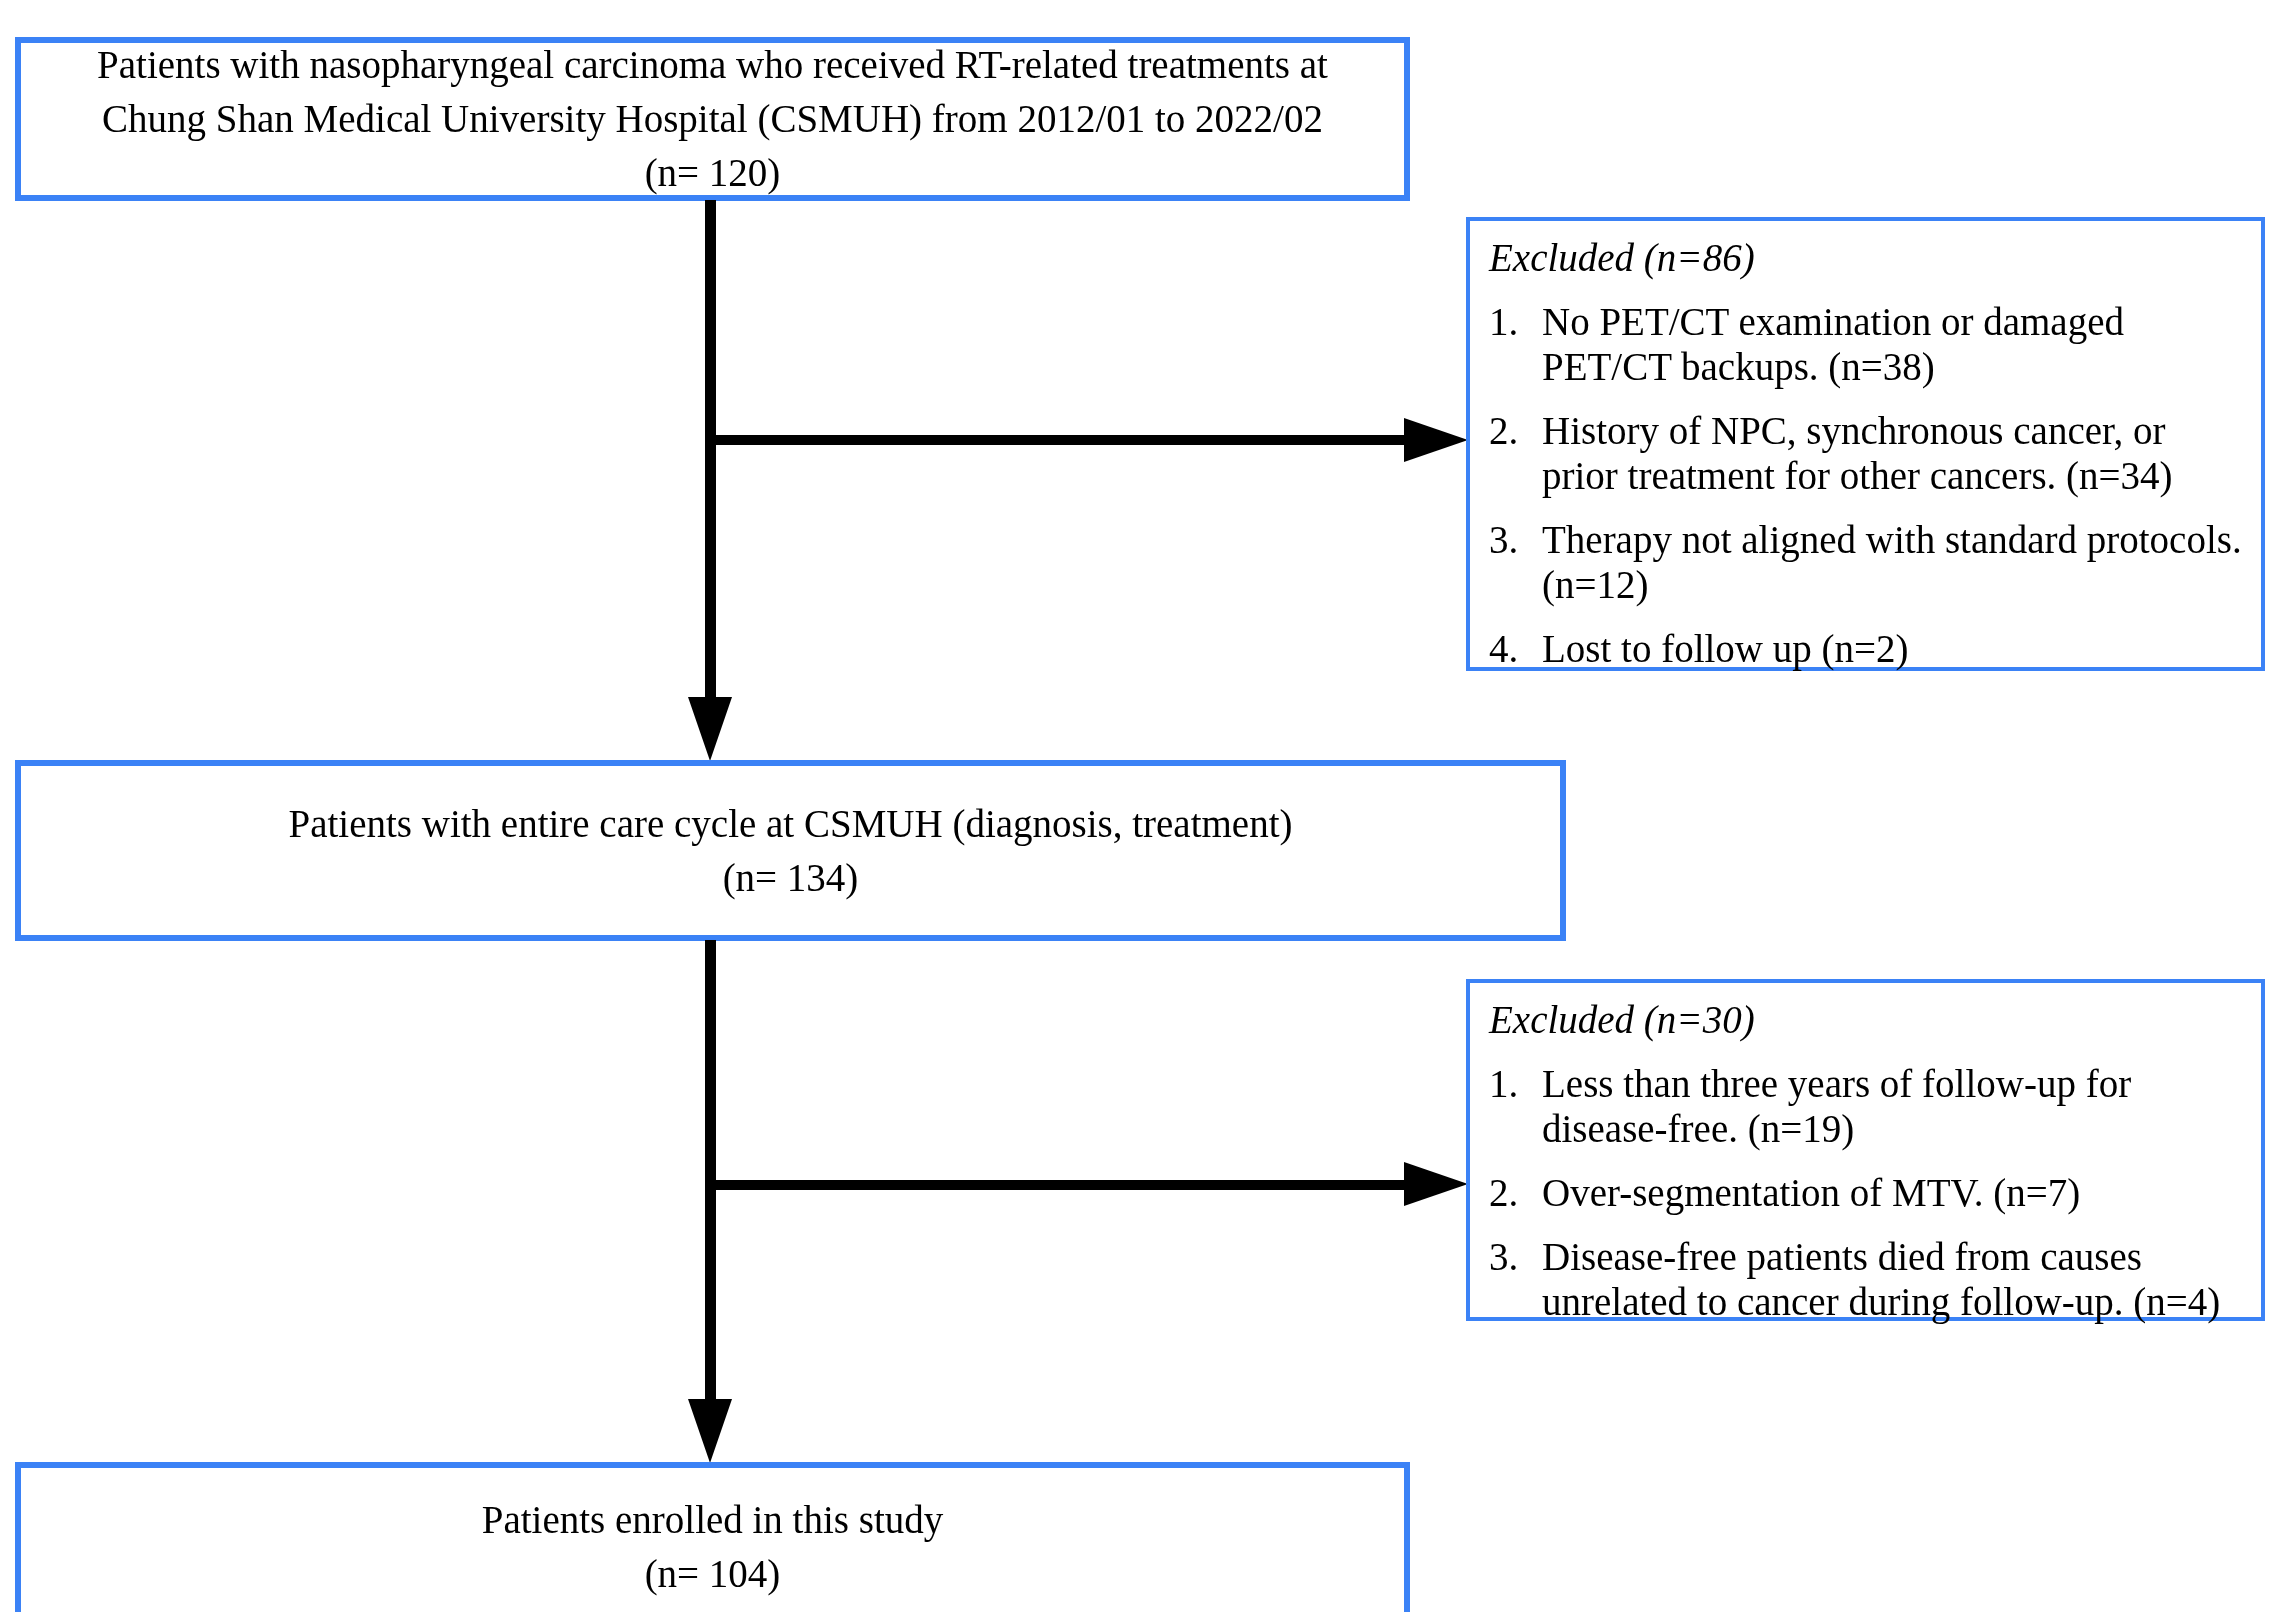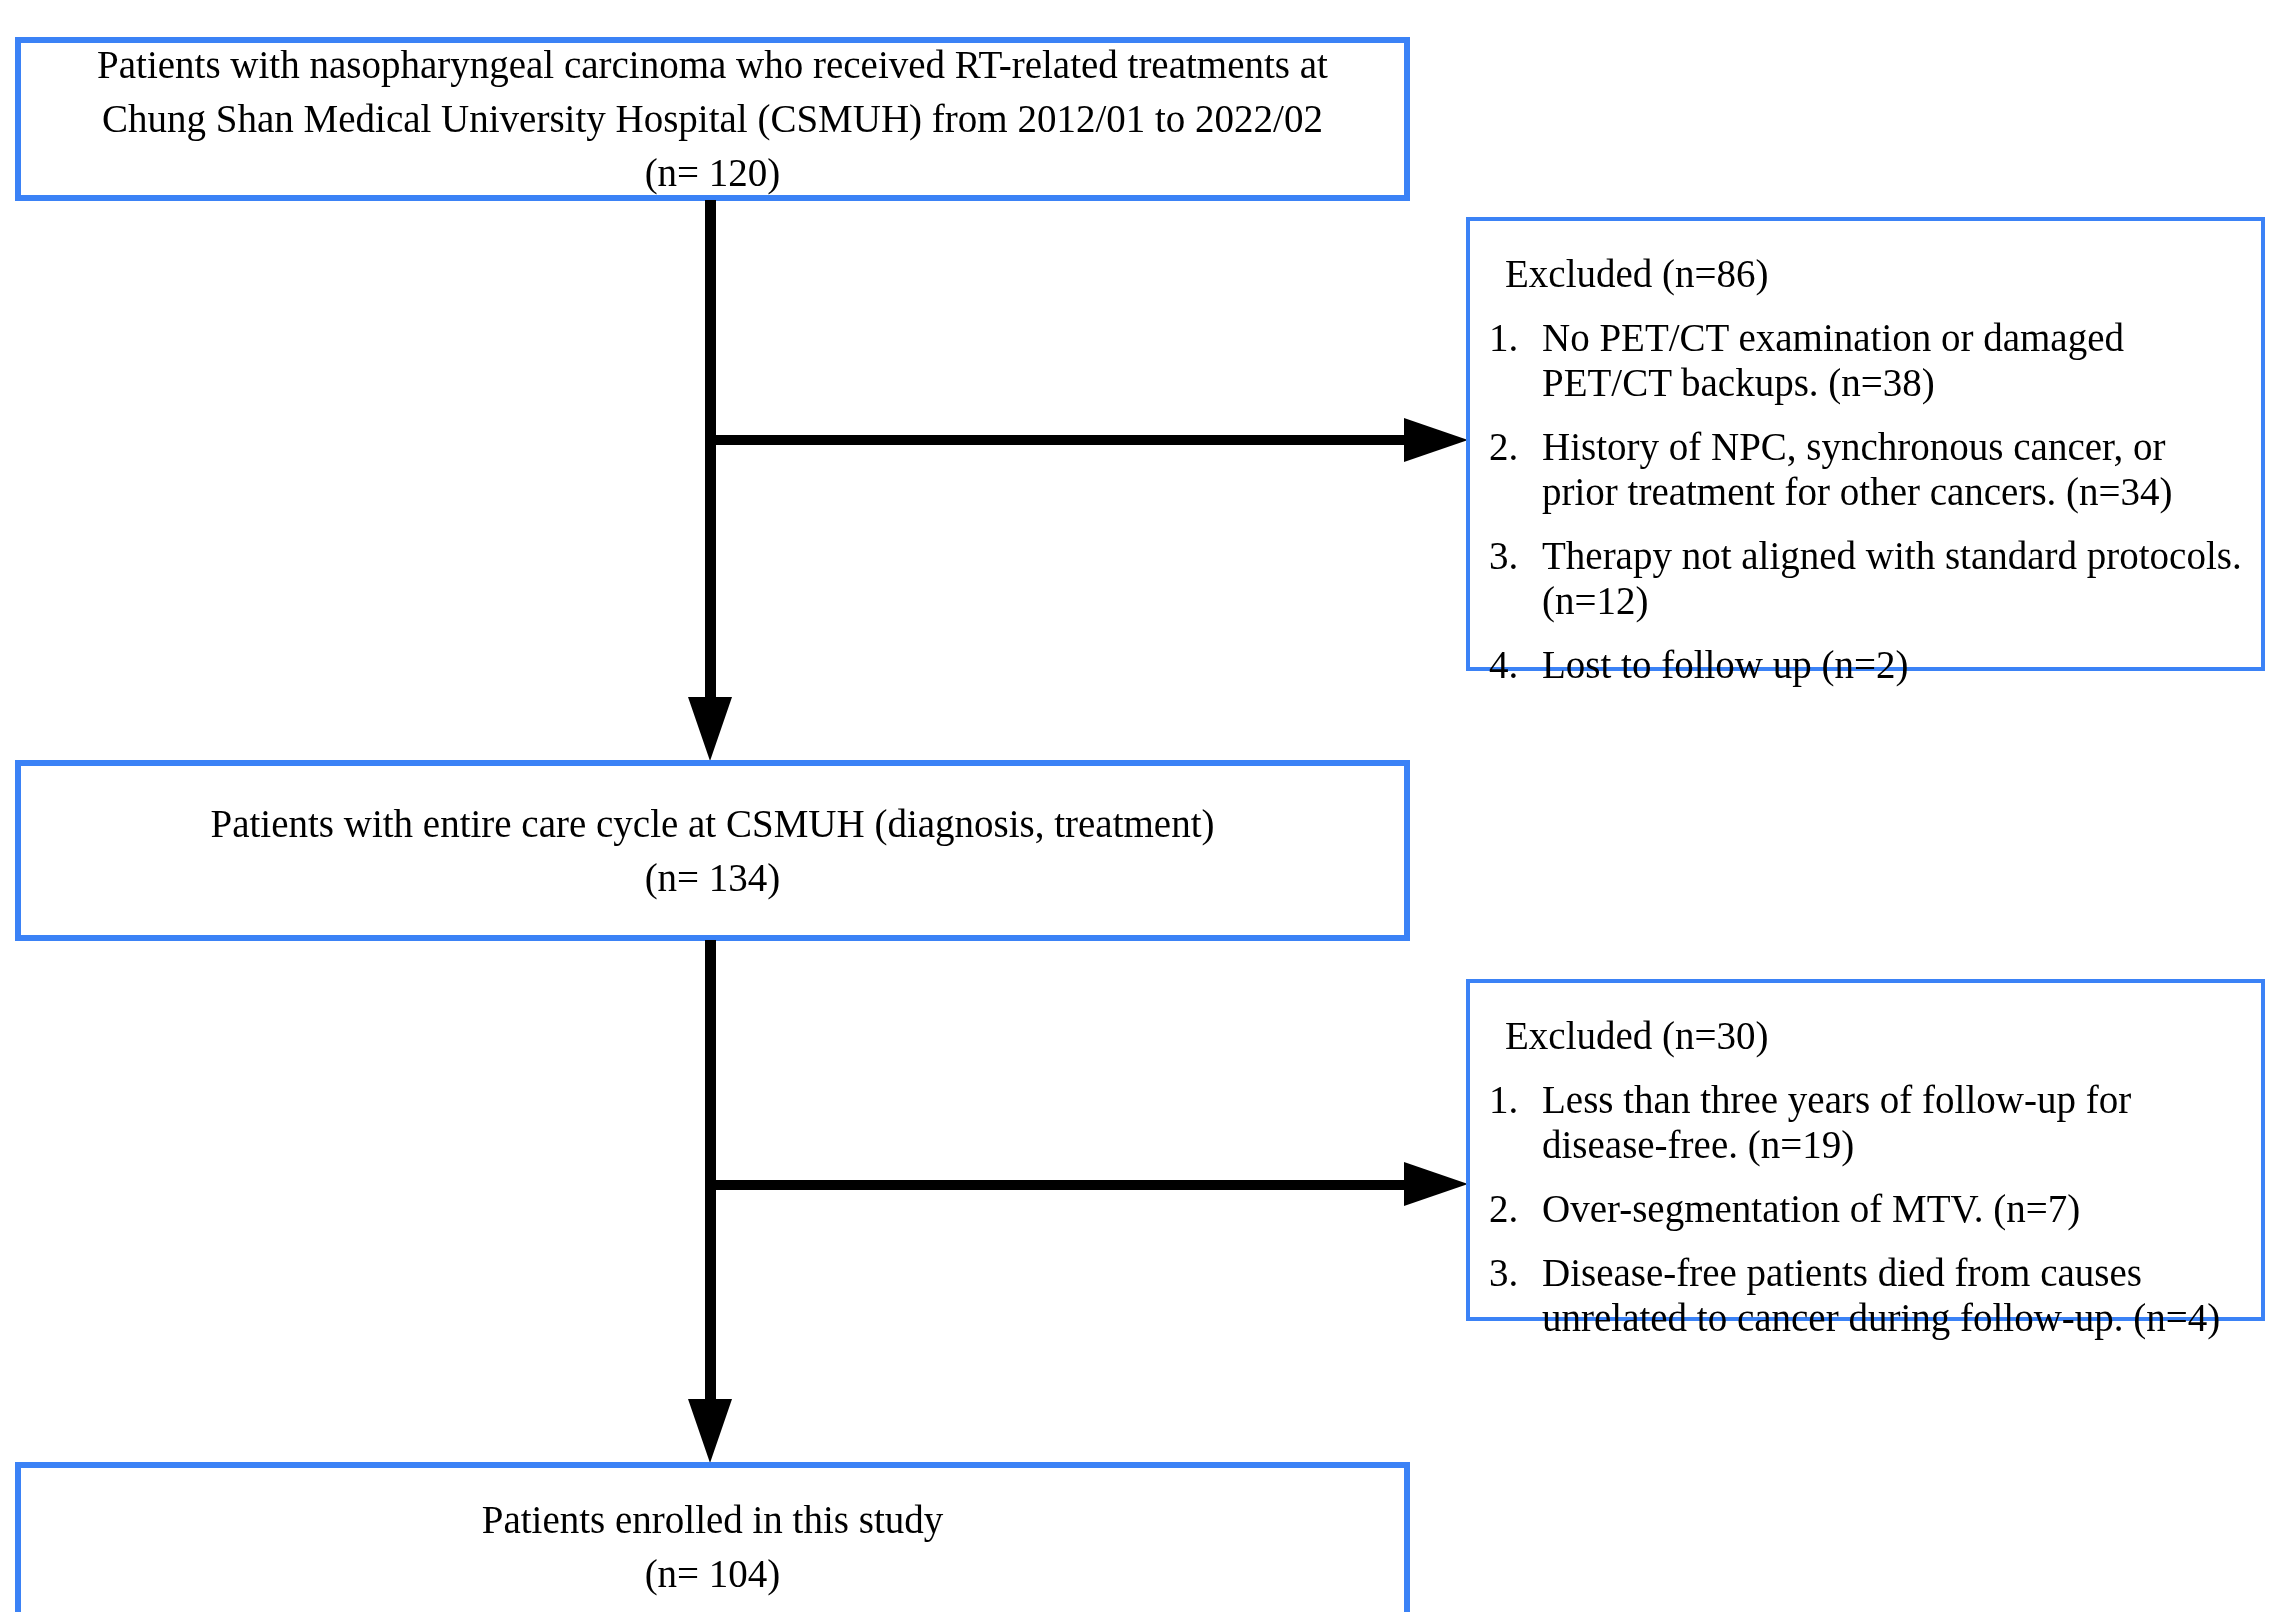--- a/index.html
+++ b/index.html
@@ -30,21 +30,22 @@
     font-size: 39px;
     line-height: 54px;
   }
   .excl-box {
     border-width: 4.7px;
     font-size: 39px;
     line-height: 45px;
     padding: 13.5px 13.5px 12px 19px;
   }
   .excl-title {
-    margin: 16px;
+    margin: 0;
+    font-style: italic;
   }
   .excl-item {
     display: flex;
     margin-top: 19px;
   }
   .excl-item .num {
     flex: 0 0 53px;
   }
   .excl-item .txt {
     flex: 1;
@@ -65,21 +66,21 @@
   .arrow-right {
     position: absolute;
     width: 0; height: 0;
     border-top: 22px solid transparent;
     border-bottom: 22px solid transparent;
     border-left: 64px solid #000000;
   }
 
   
   #box-initial  { left: 15px;   top: 37px;   width: 1395px; height: 164px; }
-  #box-care     { left: 15px;   top: 760px; width: 1395px; height: 181px; }
+  #box-care     { left: 15px;   top: 760px; width: 1551px; height: 181px; }
   #box-enrolled { left: 15px;   top: 1462px; width: 1395px; height: 169px; }
   #excl-1       { left: 1466px; top: 217px;  width: 799px; height: 454px; }
   #excl-2       { left: 1466px; top: 979px; width: 799px; height: 342px; }
 
   #v1        { left: 705px; top: 200px;  height: 501px; }
   #v1-arrow  { left: 688px; top: 697px; }
   #h1        { left: 711px; top: 435px;  width: 694px; }
   #h1-arrow  { left: 1404px; top: 418px;  }
   #v2        { left: 705px; top: 940px; height: 467px; }
   #v2-arrow  { left: 688px; top: 1399px; }

